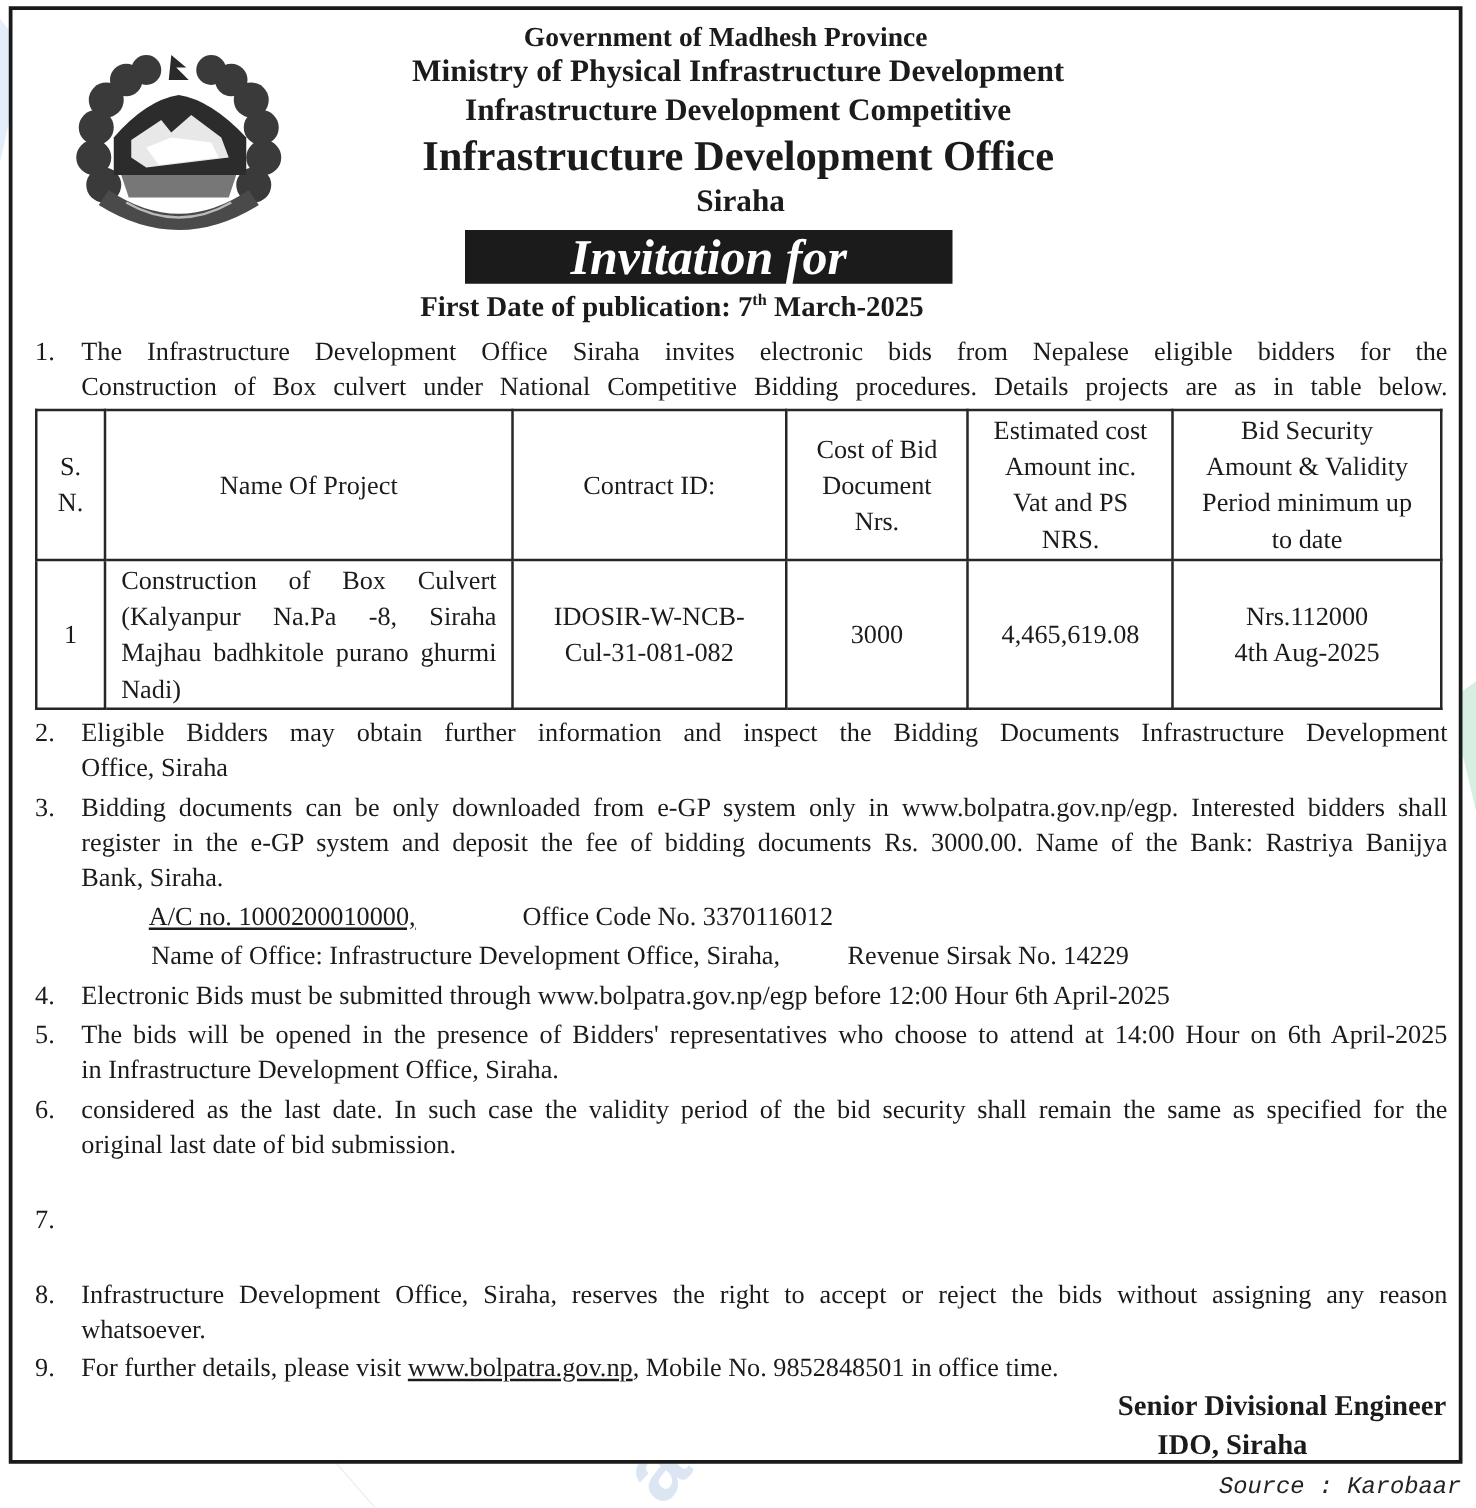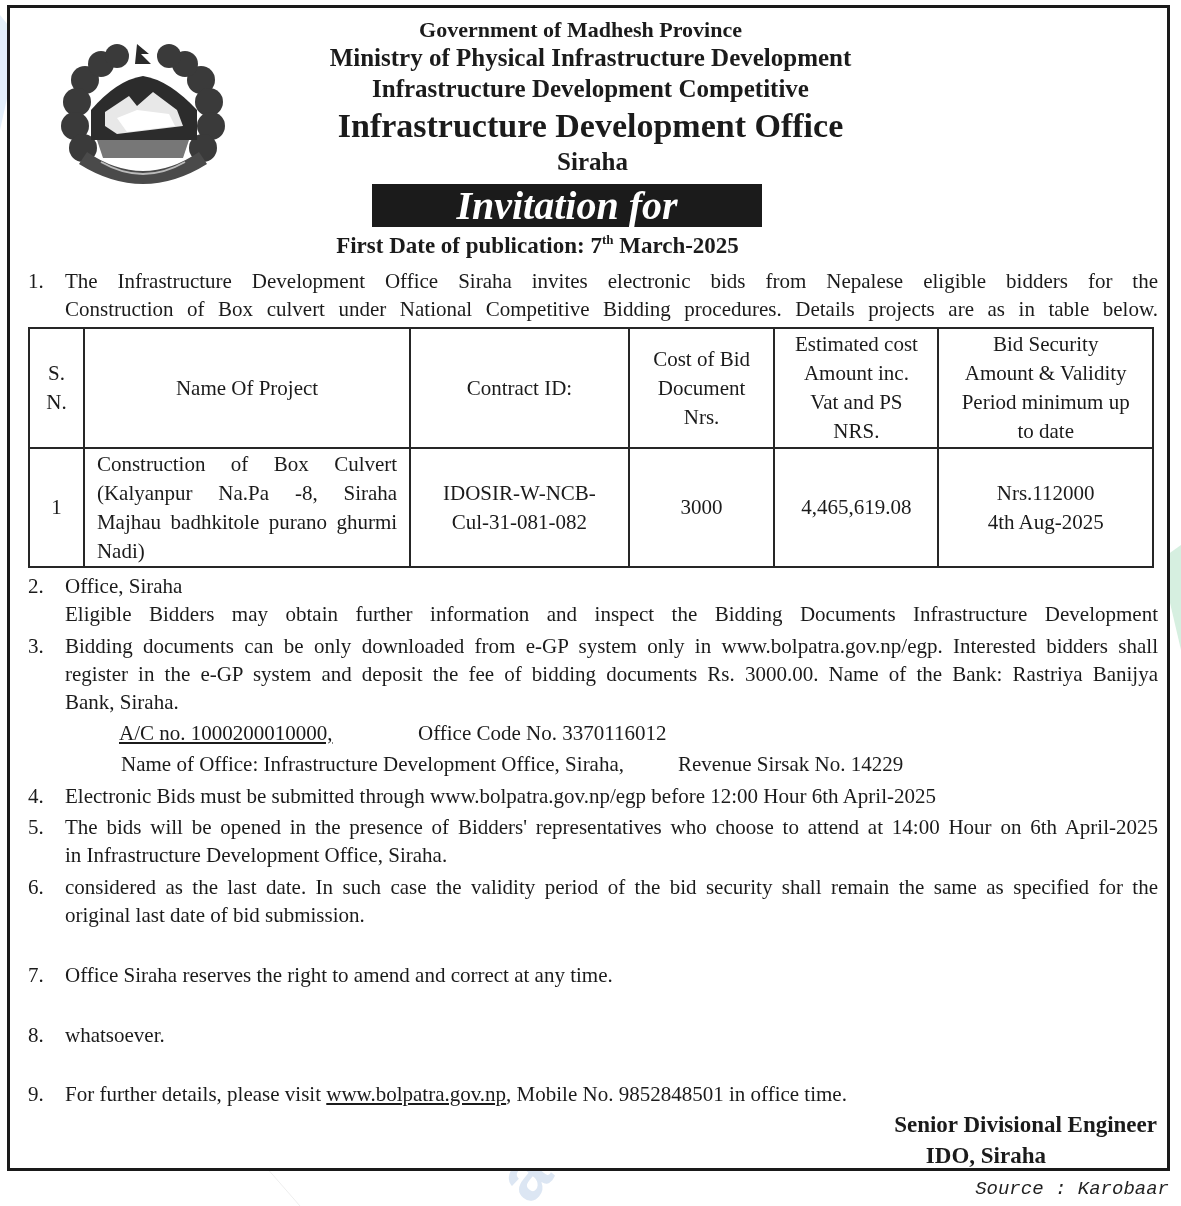--- a/index.html
+++ b/index.html
@@ -132,22 +132,22 @@
       <td>3000</td>
       <td>4,465,619.08</td>
       <td><span>Nrs.112000</span><br><span>4th Aug-2025</span></td>
     </tr>
   </tbody>
 </table>
 
 <div class="para" style="top:572px;height:56px;">
   <span class="num">2.</span>
   <div class="txt">
+    <span class="line">Eligible Bidders may obtain further information and inspect the Bidding Documents Infrastructure Development</span>
     <span class="line left">Office, Siraha</span>
-    <span class="line">Eligible Bidders may obtain further information and inspect the Bidding Documents Infrastructure Development</span>
   </div>
 </div>
 
 <div class="para" style="top:632px;height:84px;">
   <span class="num">3.</span>
   <div class="txt">
     <span class="line">Bidding documents can be only downloaded from e-GP system only in www.bolpatra.gov.np/egp. Interested bidders shall</span>
     <span class="line">register in the e-GP system and deposit the fee of bidding documents Rs. 3000.00. Name of the Bank: Rastriya Banijya</span>
     <span class="line left">Bank, Siraha.</span>
   </div>
@@ -176,27 +176,27 @@
   <span class="num">6.</span>
   <div class="txt">
     <span class="line">considered as the last date. In such case the validity period of the bid security shall remain the same as specified for the</span>
     <span class="line left">original last date of bid submission.</span>
   </div>
 </div>
 
 <div class="para" style="top:961px;height:56px;">
   <span class="num">7.</span>
   <div class="txt">
-    <span class="line left">Office Siraha reserves the right to amend and correct at any time.</span>
   </div>
 </div>
 
 <div class="para" style="top:1021px;height:56px;">
   <span class="num">8.</span>
   <div class="txt">
+    <span class="line">Infrastructure Development Office, Siraha, reserves the right to accept or reject the bids without assigning any reason</span>
     <span class="line left">whatsoever.</span>
   </div>
 </div>
 
 <div class="para" style="top:1080px;height:28px;">
   <span class="num">9.</span>
   <div class="txt">
     <span class="line left"><span>For further details, please visit </span><span class="link">www.bolpatra.gov.np</span><span>, Mobile No. 9852848501 in office time.</span></span>
   </div>
 </div>

